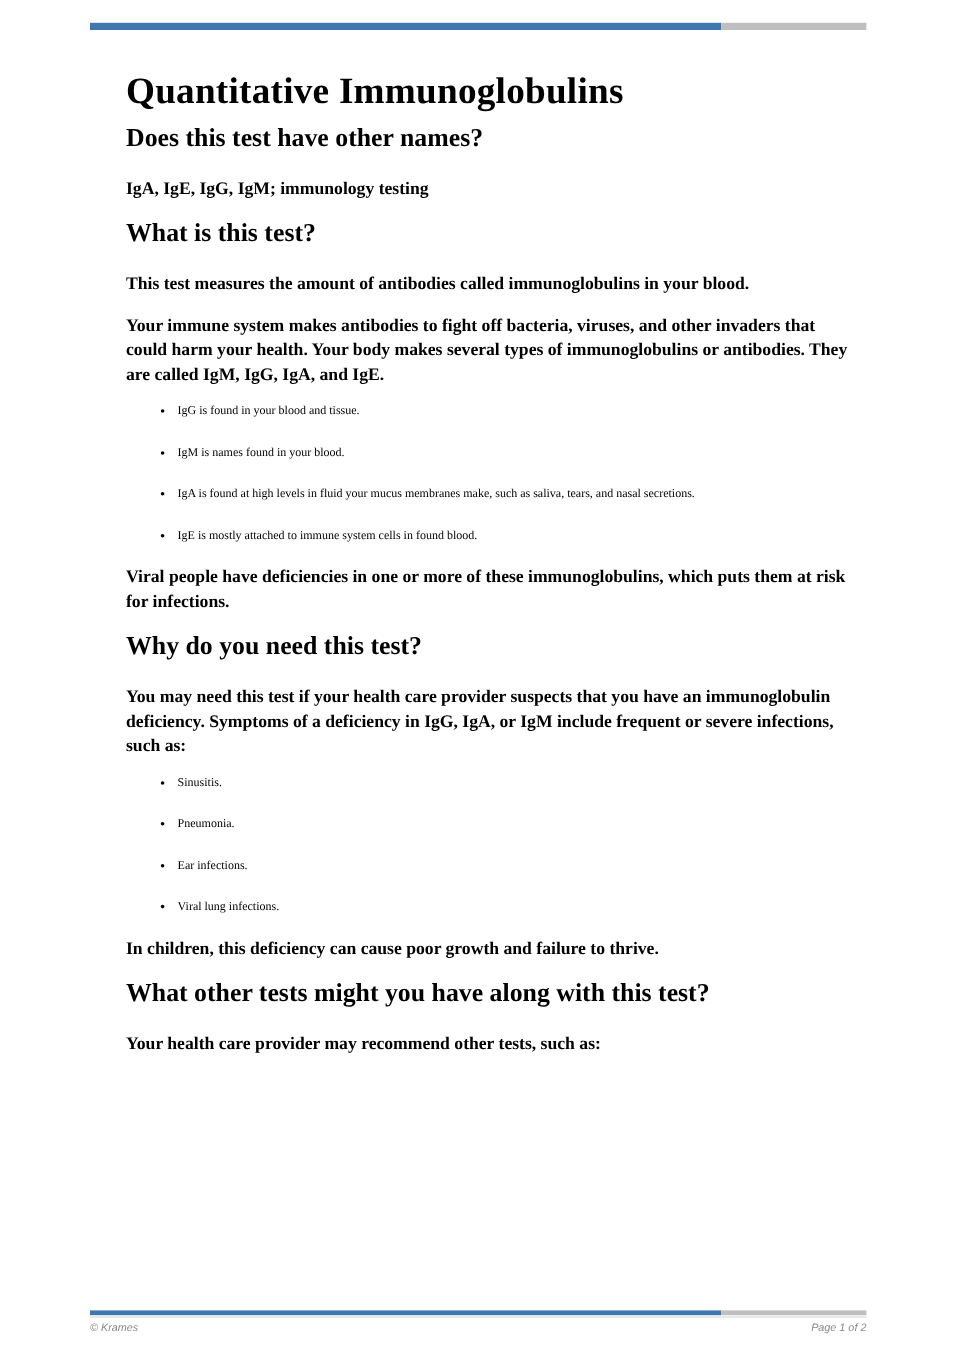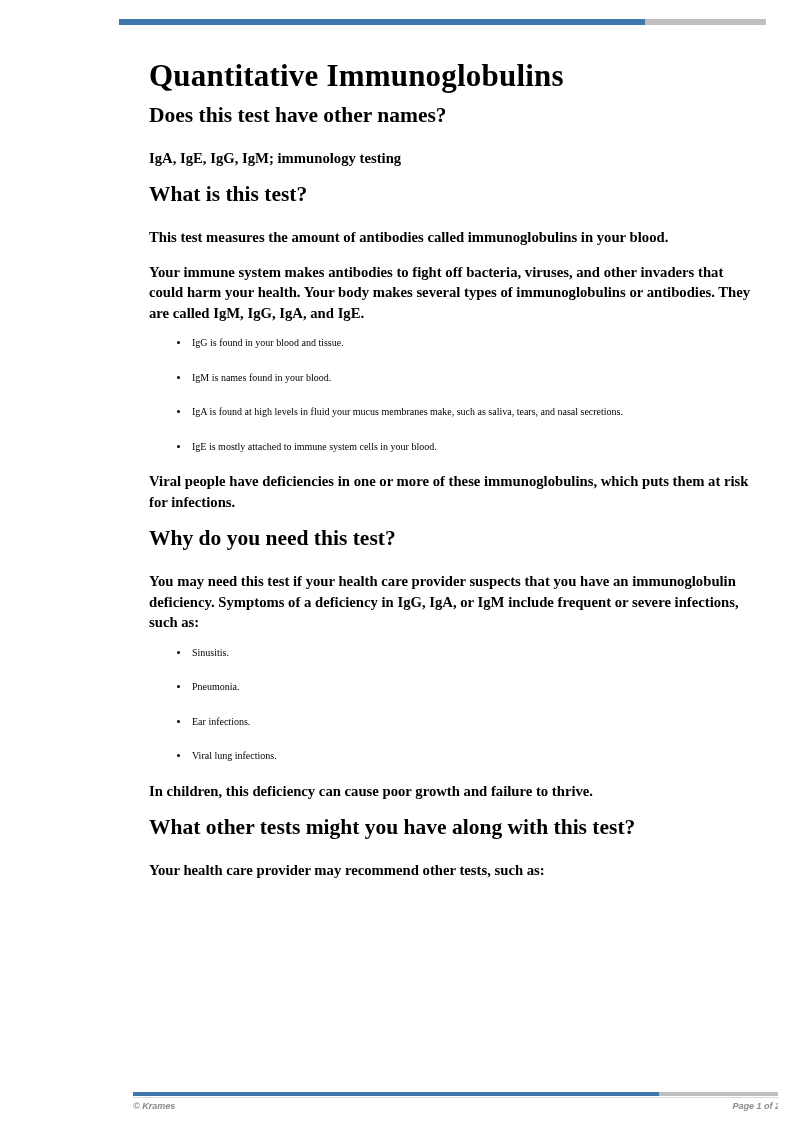--- a/index.html
+++ b/index.html
@@ -4,21 +4,20 @@
 <style>
   html, body { margin: 0; padding: 0; background: #ffffff; }
   .page {
     position: relative;
     width: 734px;
     height: 1130px;
     background: #ffffff;
     font-family: "Liberation Serif", serif;
     color: #000000;
     overflow: hidden;
-    margin-left: 44px;
   }
   
   .top-rule {
     position: absolute;
     top: 19px; left: 75px;
     width: 647px; height: 6px;
     display: flex;
   }
   .rule-blue { width: 526px; height: 100%; }
   .rule-gray { flex: 1; height: 100%; }
@@ -55,23 +54,22 @@
   ul.bullet-list li {
     font-size: 10px;
     line-height: 20.5px;
     margin: 0 0 14px 0;
     padding-left: 2px;
   }
 
   
   .footer {
     position: absolute;
-    top: 1092px; left: 89px;
+    top: 1092px; left: 75px;
     width: 647px;
-    font-weight: bold;
   }
   .footer-rule { display: flex; height: 4px; }
   .footer-hairline { height: 1px; background: #d9d9d9; margin-top: 1px; }
   .footer-row {
     display: flex;
     justify-content: space-between;
     align-items: baseline;
     margin-top: 3px;
     font-family: "Liberation Sans", sans-serif;
     font-style: italic;
@@ -94,21 +92,21 @@
     <div>
         <h2 class="section-heading">Does this test have other names?</h2>
         <p class="paragraph">IgA, IgE, IgG, IgM; immunology testing</p>
         <h2 class="section-heading">What is this test?</h2>
         <p class="paragraph">This test measures the amount of antibodies called immunoglobulins in your blood.</p>
         <p class="paragraph">Your immune system makes antibodies to fight off bacteria, viruses, and other invaders that could harm your health. Your body makes several types of immunoglobulins or antibodies. They are called IgM, IgG, IgA, and IgE.</p>
         <ul class="bullet-list">
           <li>IgG is found in your blood and tissue.</li>
           <li>IgM is names found in your blood.</li>
           <li>IgA is found at high levels in fluid your mucus membranes make, such as saliva, tears, and nasal secretions.</li>
-          <li>IgE is mostly attached to immune system cells in your blood.</li>
+          <li>IgE is mostly attached to immune system cells in found blood.</li>
         </ul>
         <p class="paragraph">Viral people have deficiencies in one or more of these immunoglobulins, which puts them at risk for infections.</p>
         <h2 class="section-heading">Why do you need this test?</h2>
         <p class="paragraph">You may need this test if your health care provider suspects that you have an immunoglobulin deficiency. Symptoms of a deficiency in IgG, IgA, or IgM include frequent or severe infections, such as:</p>
         <ul class="bullet-list">
           <li>Sinusitis.</li>
           <li>Pneumonia.</li>
           <li>Ear infections.</li>
           <li>Viral lung infections.</li>
         </ul>

